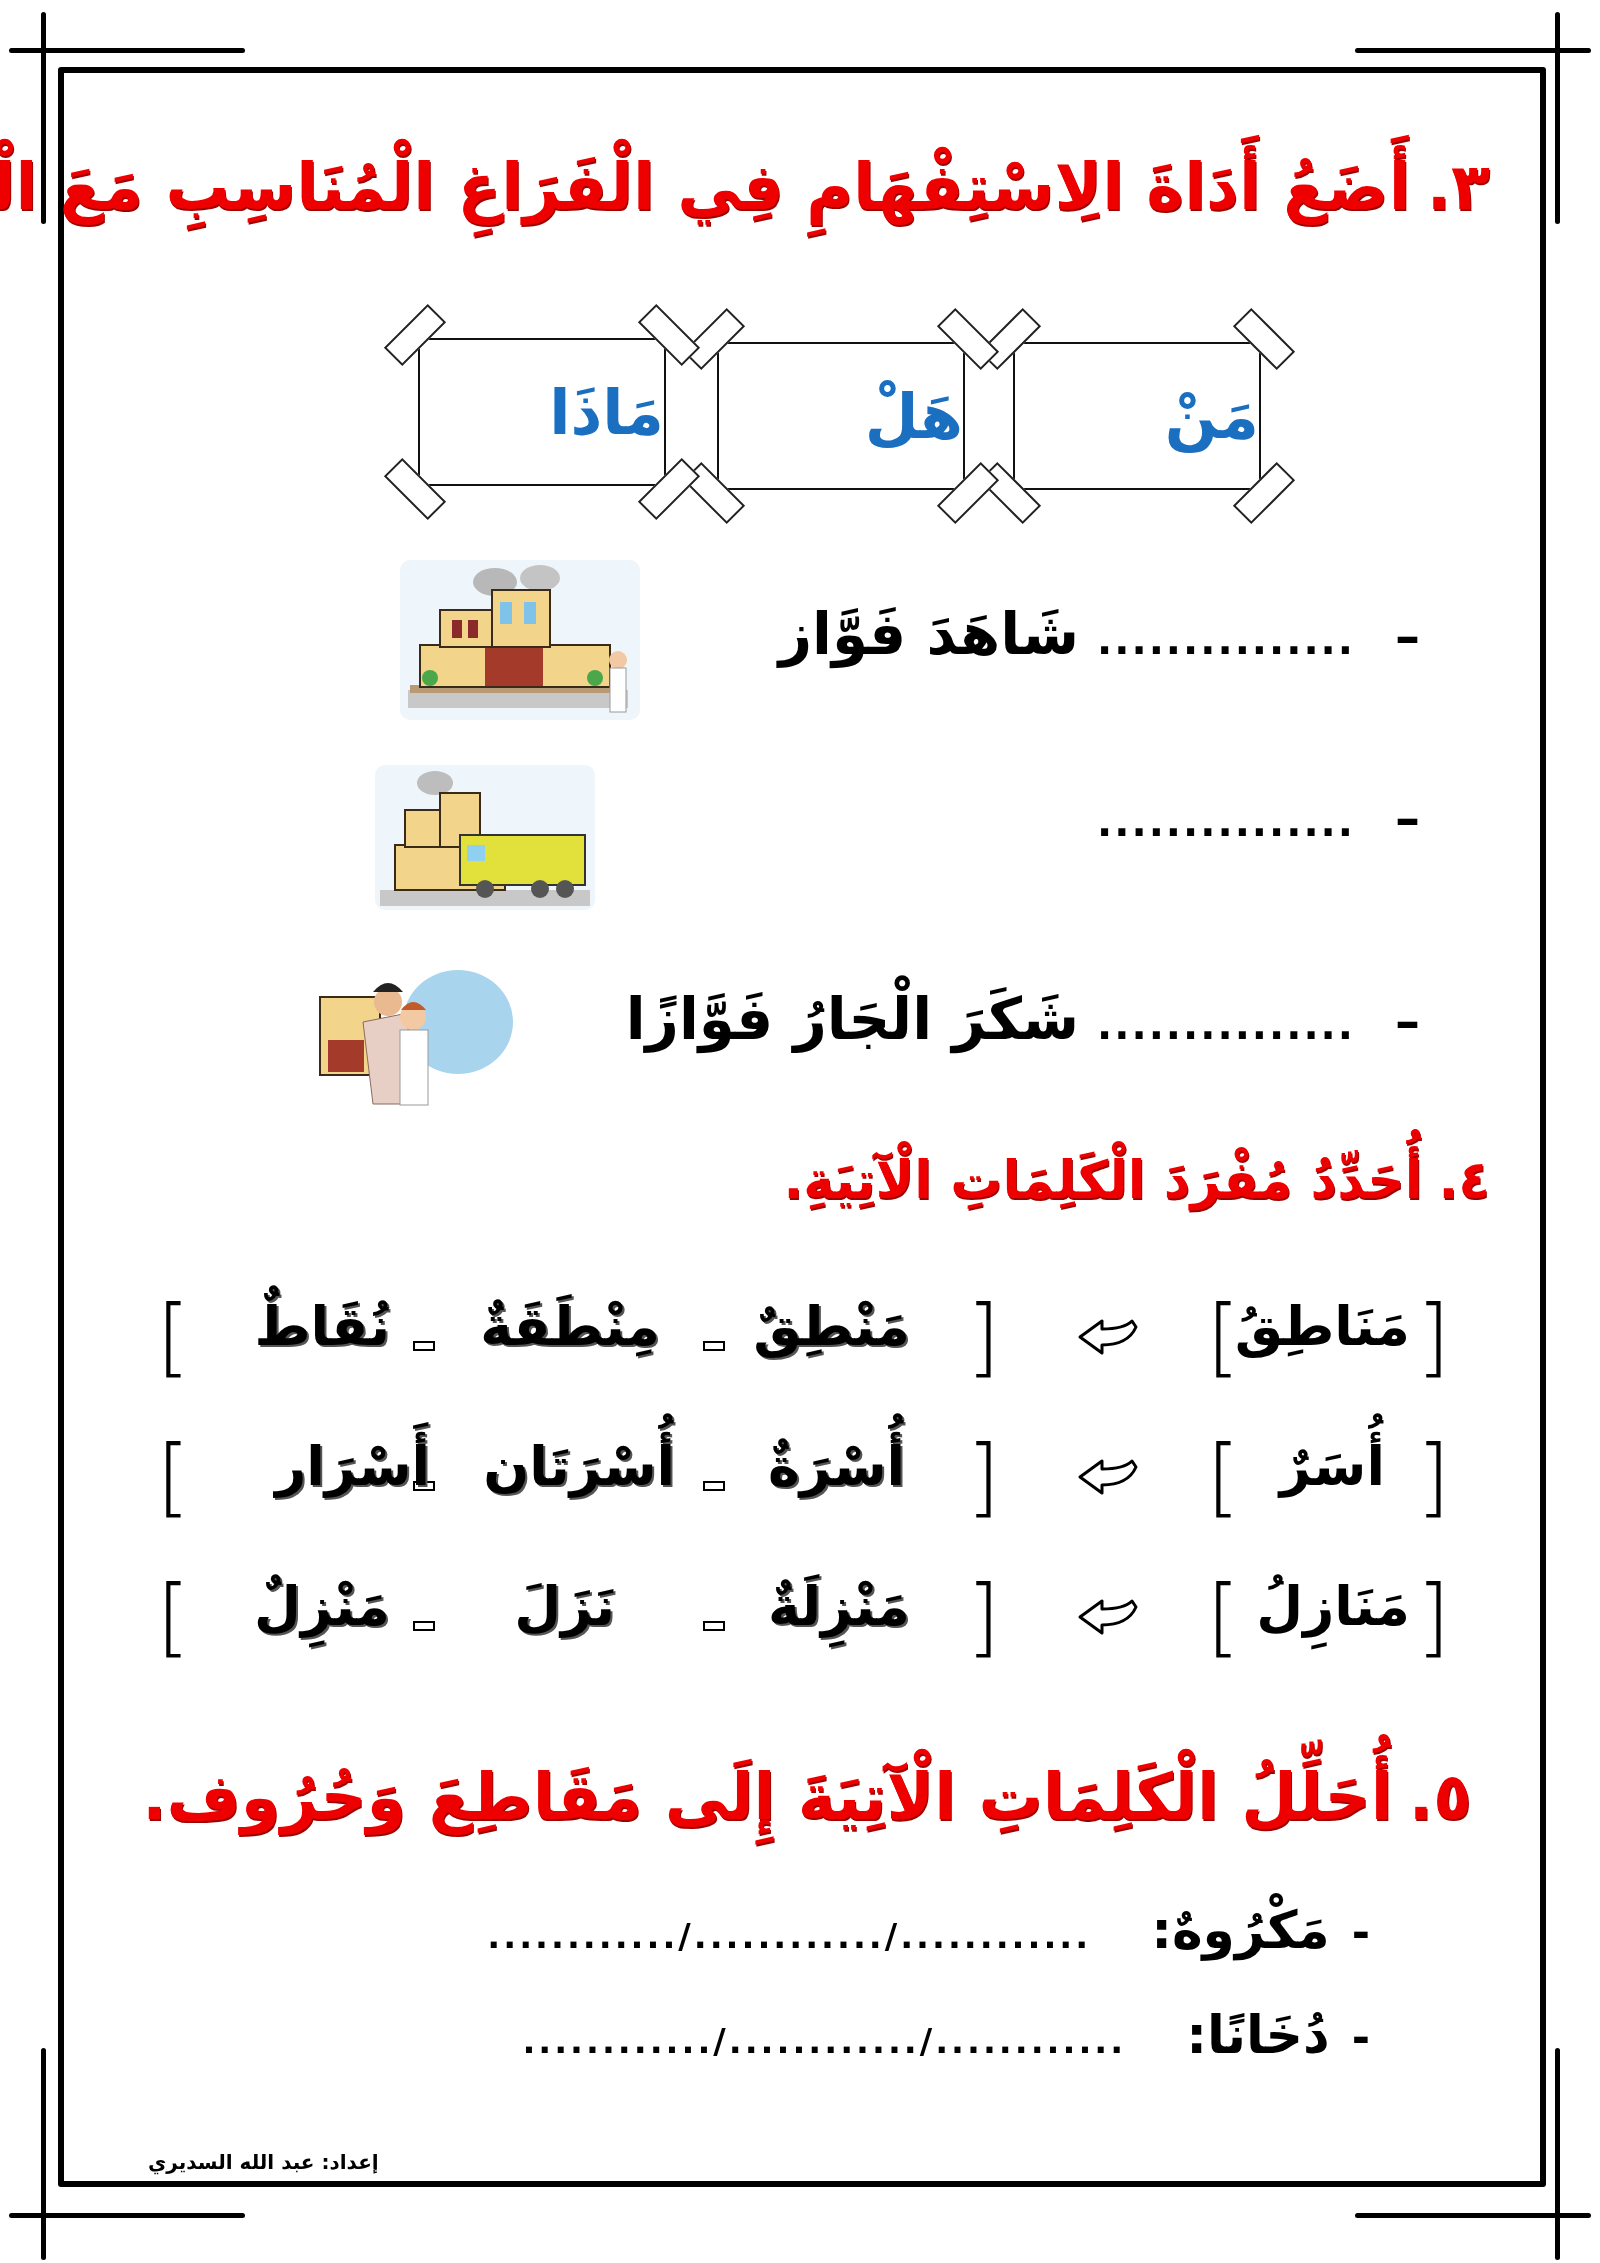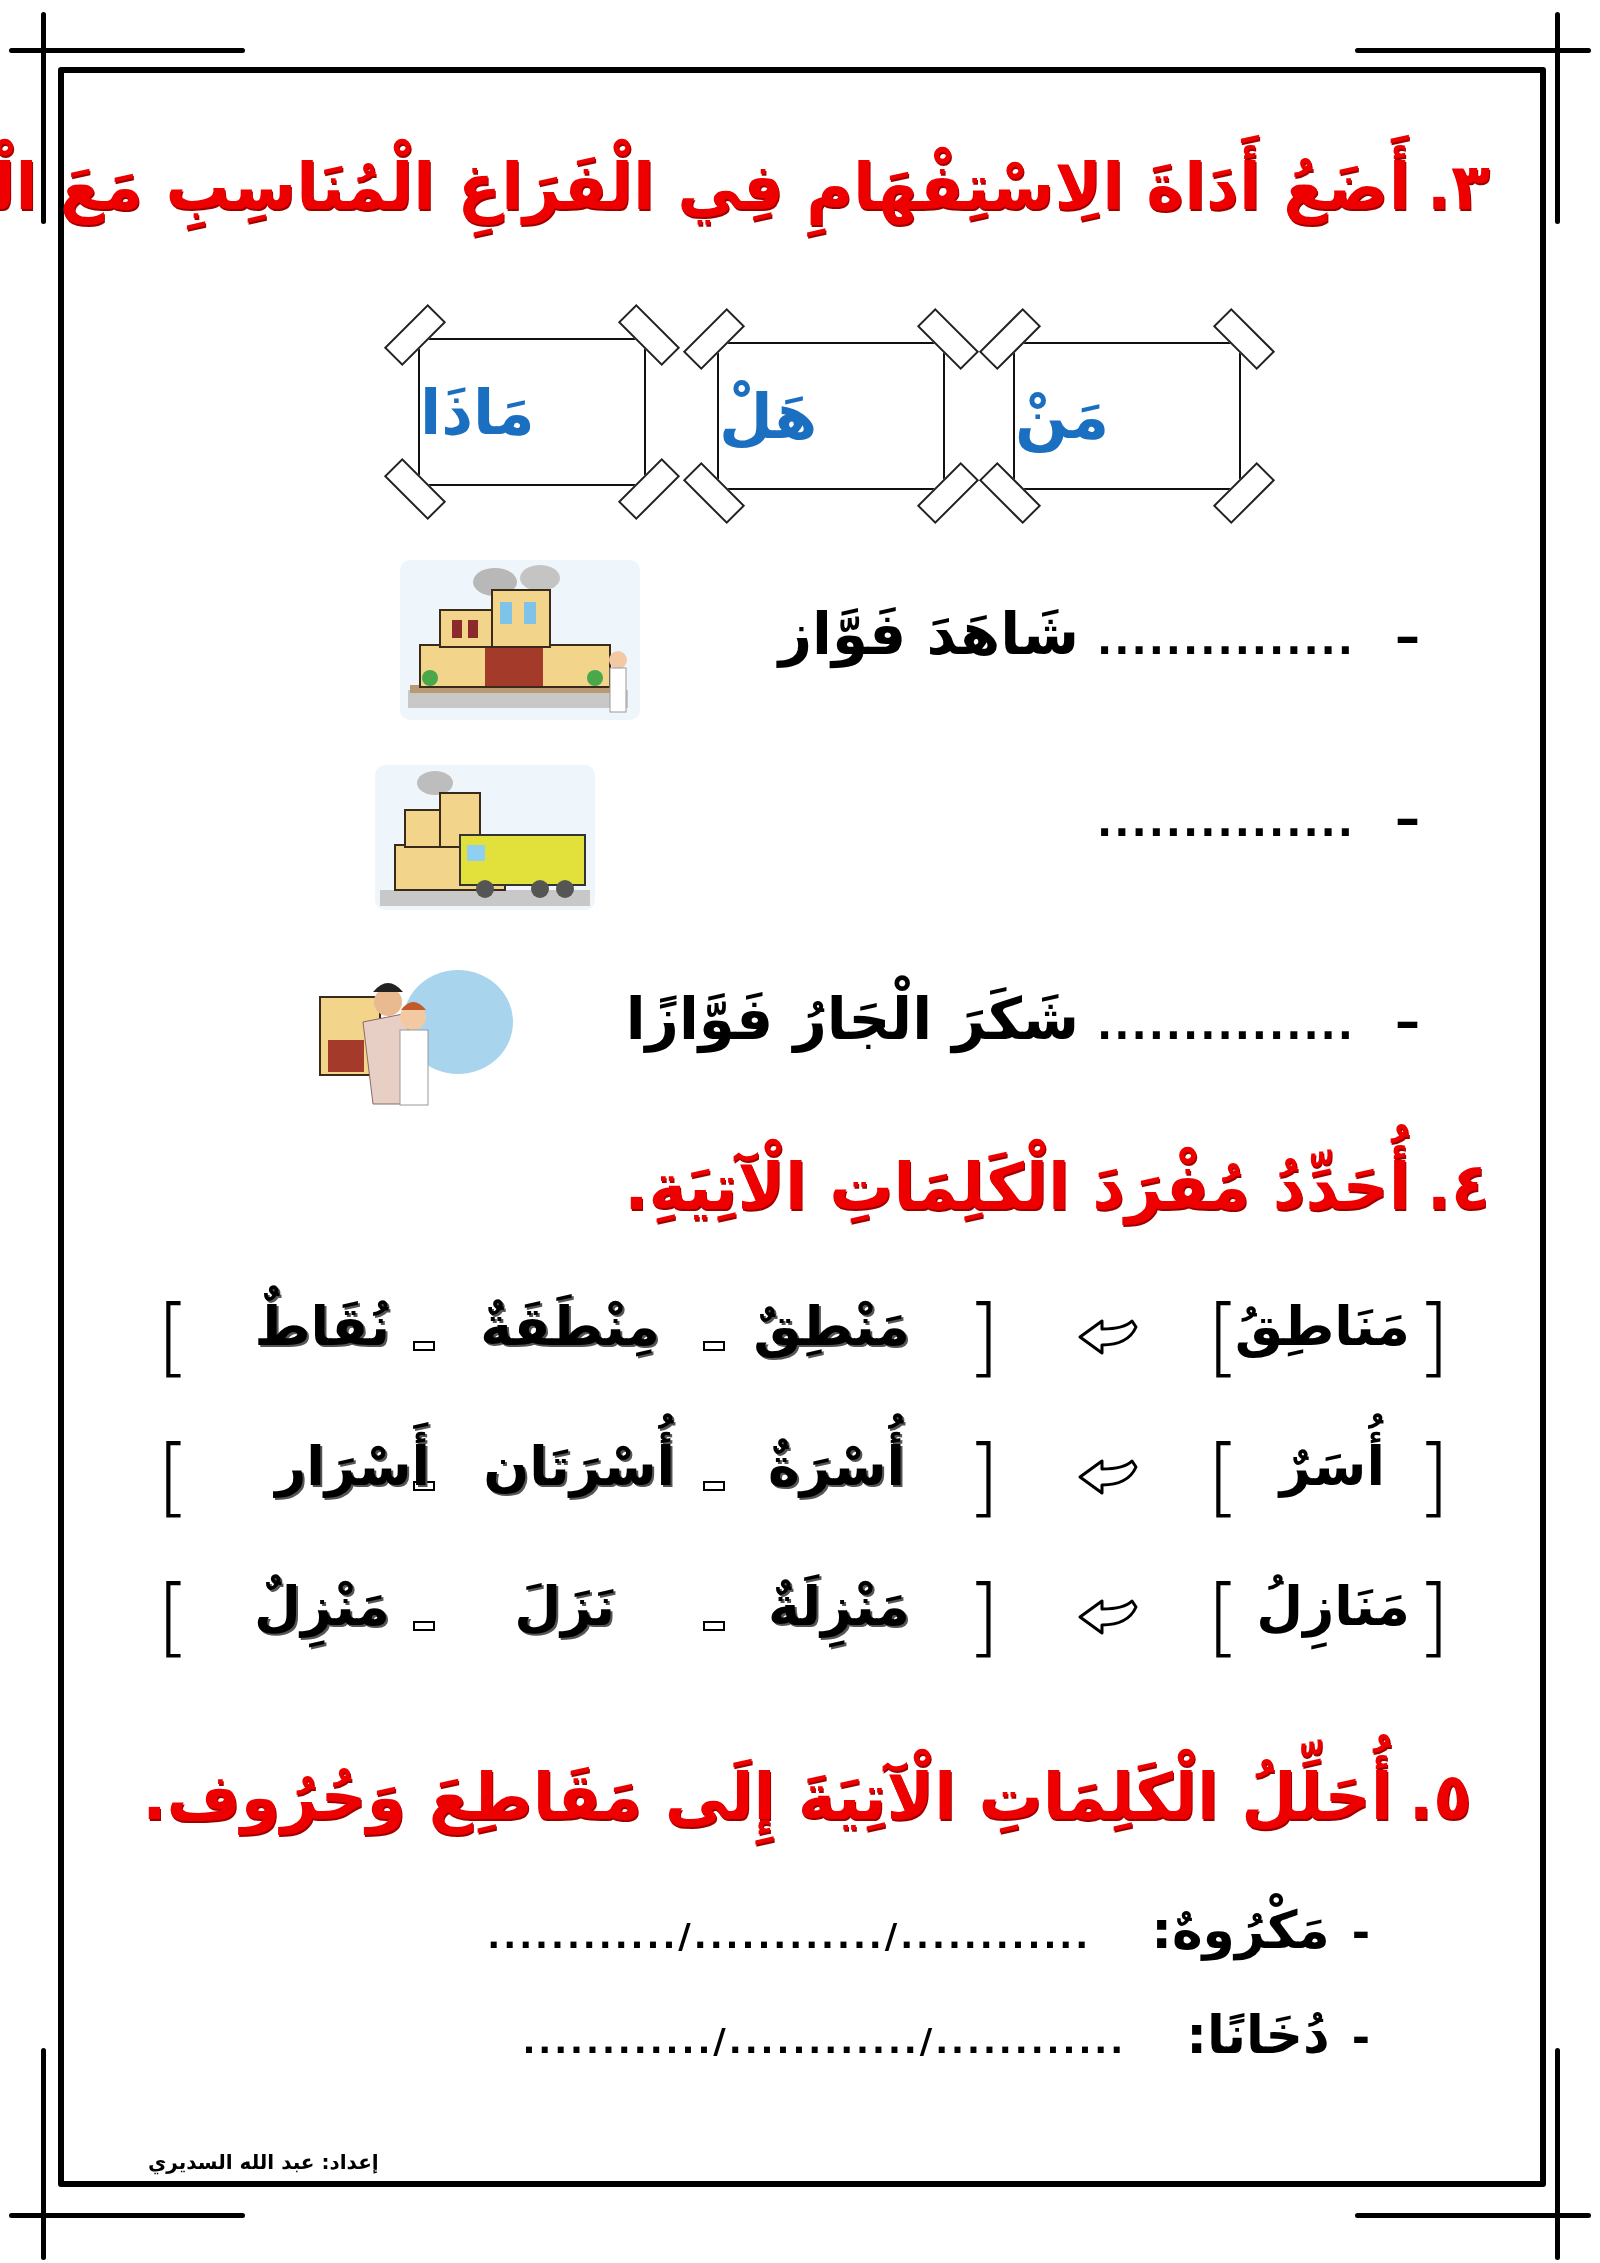--- a/index.html
+++ b/index.html
@@ -14,21 +14,21 @@
 
     
     .heading {
       position: absolute; color: #ee0000; font-weight: bold; white-space: nowrap;
       text-shadow: 1px 2px 0 #9e0000;
       direction: rtl; text-align: right;
     }
     .heading .num { margin-left: 16px; }
 
     
-    .card { position: absolute; width: 228px; height: 148px; border: 2px solid #111; background: #fff; display: flex; align-items: center; justify-content: flex-end; }
+    .card { position: absolute; width: 248px; height: 148px; border: 2px solid #111; background: #fff; display: flex; align-items: center; justify-content: flex-start; }
     .card .word { color: #1a6fc0; font-size: 62px; font-weight: bold; direction: rtl; }
     .tape { position: absolute; width: 62px; height: 26px; background: #fff; border: 2px solid #222; }
     .tape.tl { left: -36px; top: -18px; transform: rotate(-45deg); }
     .tape.tr { right: -36px; top: -18px; transform: rotate(45deg); }
     .tape.bl { left: -36px; bottom: -18px; transform: rotate(45deg); }
     .tape.br { right: -36px; bottom: -18px; transform: rotate(-45deg); }
 
     
     .sentence { position: absolute; right: 180px; display: flex; align-items: baseline; direction: rtl; white-space: nowrap; }
     .sentence .dash { font-size: 50px; font-weight: bold; margin-left: 40px; }
@@ -152,21 +152,21 @@
     <rect x="10" y="78" width="36" height="32" fill="#a33a2a"></rect>
     <circle cx="70" cy="40" r="14" fill="#e9b98f"></circle>
       <path d="M55 30 q15 -18 30 0" fill="#222"></path>
     <path d="M45 60 l40 -8 l20 60 l-20 30 l-30 0 z" fill="#e8cfc6" stroke="#8a6a60"></path>
     <circle cx="95" cy="55" r="13" fill="#f3c9a3"></circle>
       <path d="M83 48 q12 -16 25 0" fill="#c25a2a"></path>
     <rect x="82" y="68" width="28" height="75" fill="#ffffff" stroke="#999"></rect>
   </svg>
 </div>
 
-<div class="heading" style="right:110px; top:1150px; font-size:64px;">
+<div class="heading" style="right:110px; top:1150px; font-size:52px;">
   <span class="num">٤.</span><span>أُحَدِّدُ مُفْرَدَ الْكَلِمَاتِ الْآتِيَةِ.</span>
 </div>
 
 <div class="srow" style="top:1285px;">
   <span class="bracket" style="right:0;">[</span>
   <span class="plural">مَنَاطِقُ</span>
   <span class="bracket" style="right:210px;">]</span>
   <span class="arrow">
     <svg width="64" height="44" viewBox="0 0 64 44">
         <path d="M4 22 L26 6 L26 14 Q48 14 56 6 L60 12 Q52 30 26 30 L26 38 Z" fill="#fff" stroke="#000" stroke-width="3" stroke-linejoin="round"></path>

